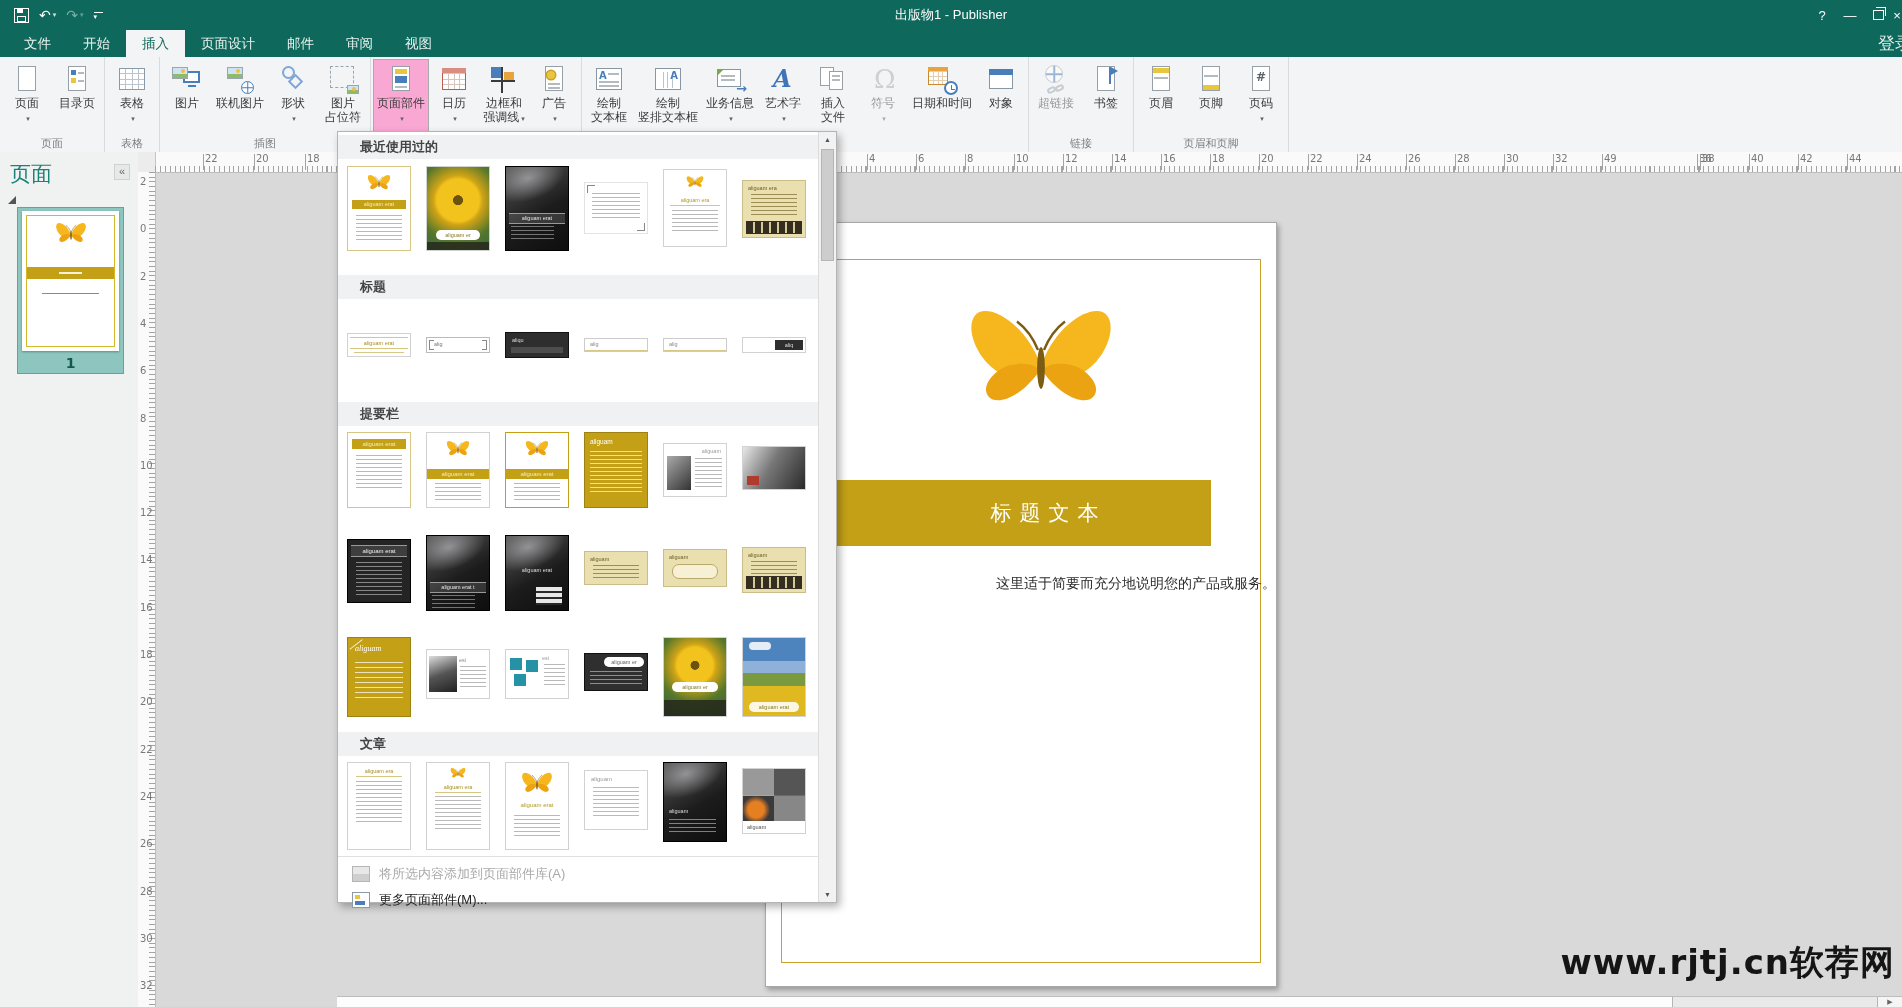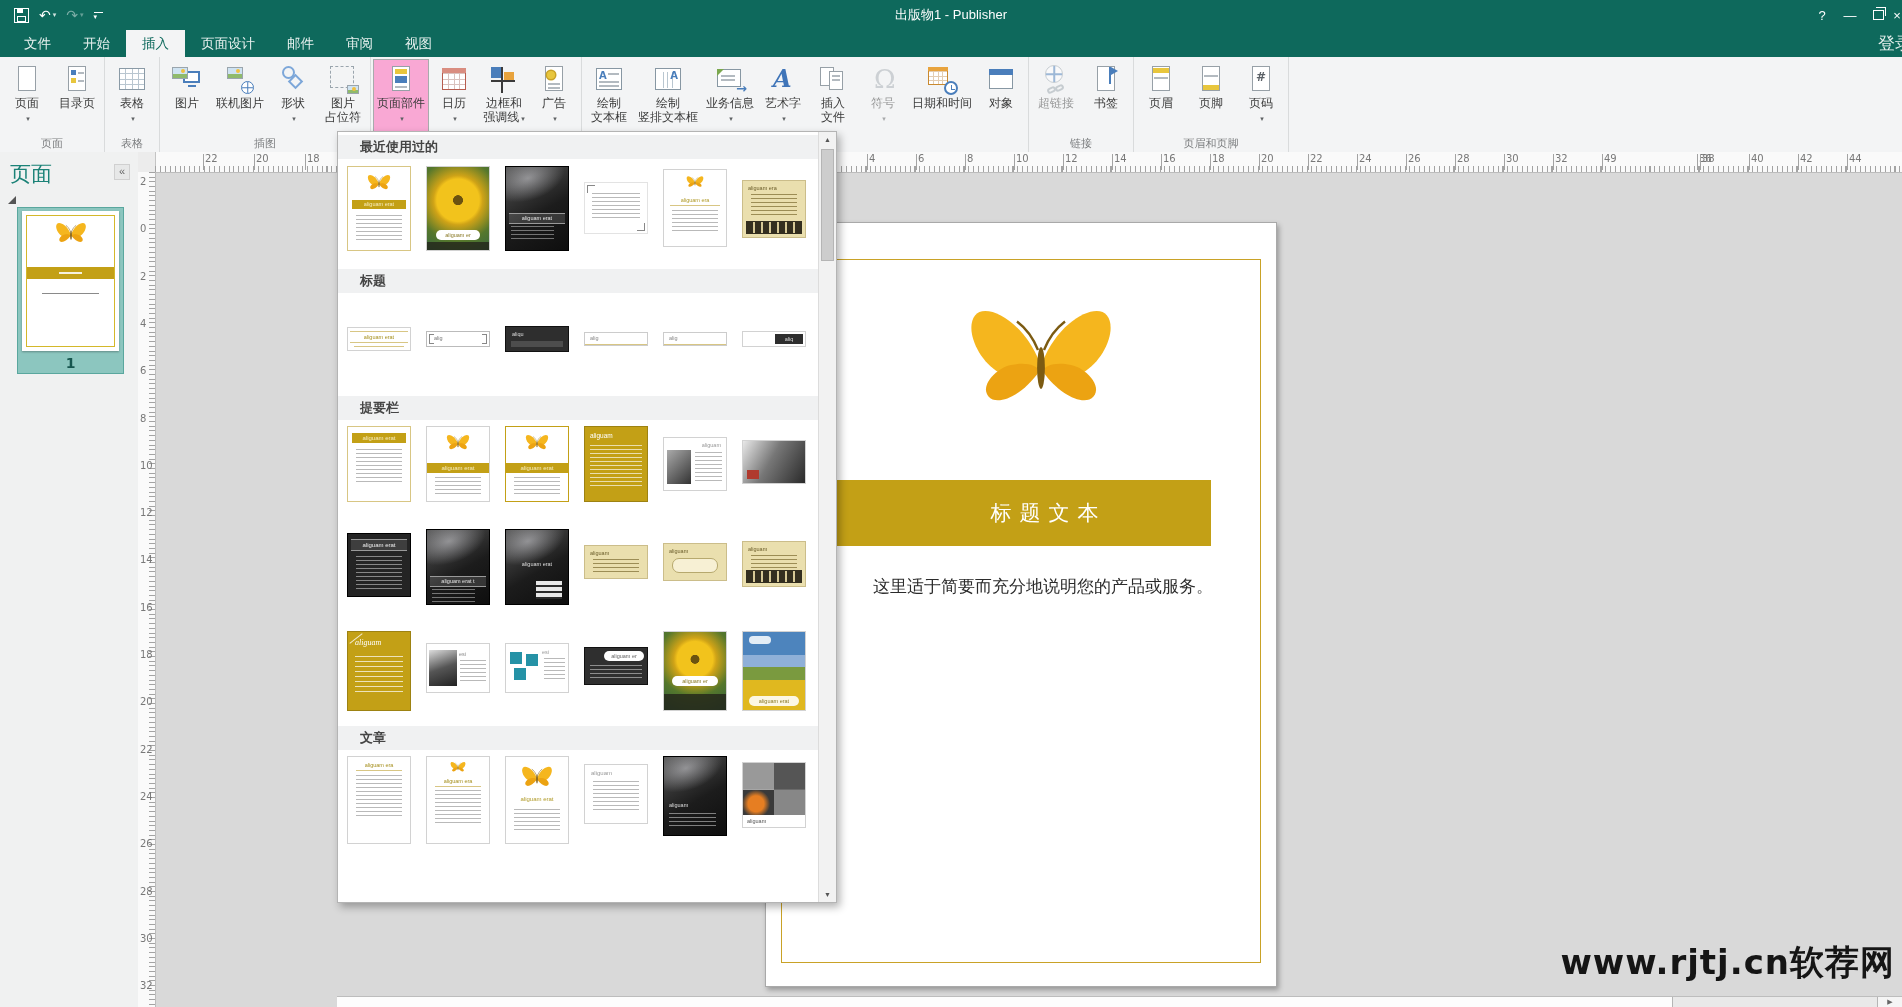--- a/index.html
+++ b/index.html
@@ -77,21 +77,21 @@
 .pp-band::after{content:"";position:absolute;left:32px;right:32px;top:5px;height:2px;background:rgba(255,255,255,.85)}
 .pp-gline{position:absolute;left:20px;right:20px;top:82px;height:1px;background:#8a8a8a}
 .pp-num{position:absolute;left:0;right:0;bottom:0;height:20px;text-align:center;font:bold 14px/20px "DejaVu Sans",sans-serif;color:#17564f}
 
 .canvas{position:absolute;left:155px;top:172px;right:0;bottom:0;background:#d9d9d9;overflow:hidden}
 .pub-page{position:absolute;left:610px;top:50px;width:510px;height:763px;background:#fff;border:1px solid #a9a9a9;box-shadow:2px 3px 5px rgba(0,0,0,.3)}
 .page-inner-border{position:absolute;left:15px;right:15px;top:36px;bottom:23px;border:1px solid #c9a227}
 .page-bf{position:absolute;left:200px;top:70px;width:150px;height:120px}
 .title-band{position:absolute;left:0;width:445px;top:257px;height:66px;background:#c3a016}
 .title-band span{position:absolute;left:80px;right:-40px;top:0;height:66px;line-height:66px;text-align:center;color:#fff;font-size:21px;letter-spacing:8px}
-.body-text{position:absolute;left:0;right:0;top:352px;text-align:center;padding-left:44px;font-size:17px;color:#2b2b2b}
+.body-text{position:absolute;left:0;right:0;top:352px;text-align:right;padding-left:44px;font-size:14px;color:#2b2b2b}
 .watermark{position:absolute;right:7px;top:768px;font:bold 34px "DejaVu Sans",sans-serif;color:#151515;letter-spacing:1px}
 .hscrollbar{position:absolute;left:182px;right:0;top:824px;height:11px;background:#e9e9e9;border-top:1px solid #bdbdbd}
 .hthumb{position:absolute;left:0;top:0;width:1335px;height:10px;background:#fdfdfd;border-right:1px solid #b5b5b5}
 .harrow{position:absolute;right:0;top:0;width:24px;height:10px;background:#f5f5f5;border-left:1px solid #b5b5b5;text-align:center;font-size:7px;color:#666;line-height:10px}
 
 .gallery-panel{position:absolute;left:337px;top:131px;width:500px;height:772px;background:#fff;border:1px solid #b4b4b4;box-shadow:3px 4px 8px rgba(0,0,0,.3);z-index:10;padding-top:3px;box-sizing:border-box}
 .ghead{height:24px;line-height:24px;background:#f0f1f2;color:#454545;font-weight:bold;font-size:13px;padding-left:22px;margin-right:17px}
 .grow{display:flex;gap:15px;padding-left:9px;align-items:flex-start}
 .gsb{position:absolute;right:0;top:0;bottom:0;width:17px;background:#f2f2f2;border-left:1px solid #dcdcdc}
 .gsb .a{position:absolute;left:0;right:0;height:15px;text-align:center;font-size:7px;color:#555;line-height:15px}
@@ -632,21 +632,21 @@
             <use href="#butterfly"></use>
           </svg>
           <b class="tl"></b>
           <span class="cap">aliguam era</span>
         </div>
         <div class="thumb parchment-film">
           <b class="tl"></b>
           <span class="cap">aliguam era</span>
         </div>
       </div>
-      <div class="ghead" style="margin: 18px 0px 0px; font-family: Liberation Serif, serif;">标题</div>
+      <div class="ghead" style="margin: 24px 0px 0px; font-family: Liberation Serif, serif;">标题</div>
       <div class="grow" style="height: 26px; margin: 33px 0px 0px;">
         <div class="thumb flat-gold">
           <span class="cap">aliguam erat</span>
         </div>
         <div class="thumb flat-bracket">
           <span class="cap">alig</span>
         </div>
         <div class="thumb flat-dark">
           <span class="cap">aliqu</span>
         </div>
@@ -763,20 +763,30 @@
           <span class="cap">aliguam</span>
         </div>
         <div class="thumb st-dark">
           <b class="tl"></b>
           <span class="cap">aliguam</span>
         </div>
         <div class="thumb st-bw-collage">
           <span class="cap">aliguam</span>
         </div>
       </div>
+      <div class="gfoot">
+        <div class="gfitem disabled">
+          <span class="gf-ic gf-ic1"></span>
+          <span>将所选内容添加到页面部件库(A)</span>
+        </div>
+        <div class="gfitem">
+          <span class="gf-ic gf-ic2"></span>
+          <span>更多页面部件(M)...</span>
+        </div>
+      </div>
       <div class="gsb">
         <div class="a up">▲</div>
         <div class="th"></div>
         <div class="a dn">▼</div>
       </div>
     </div>
 
 </div>
 
 </body></html>

